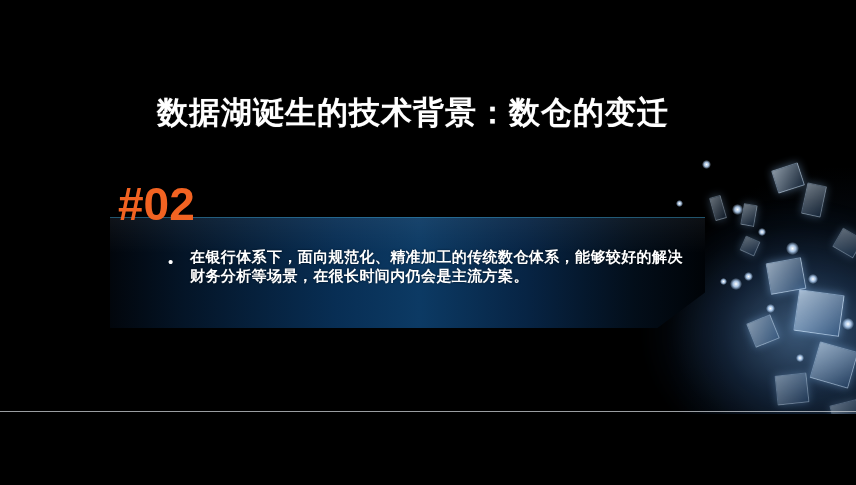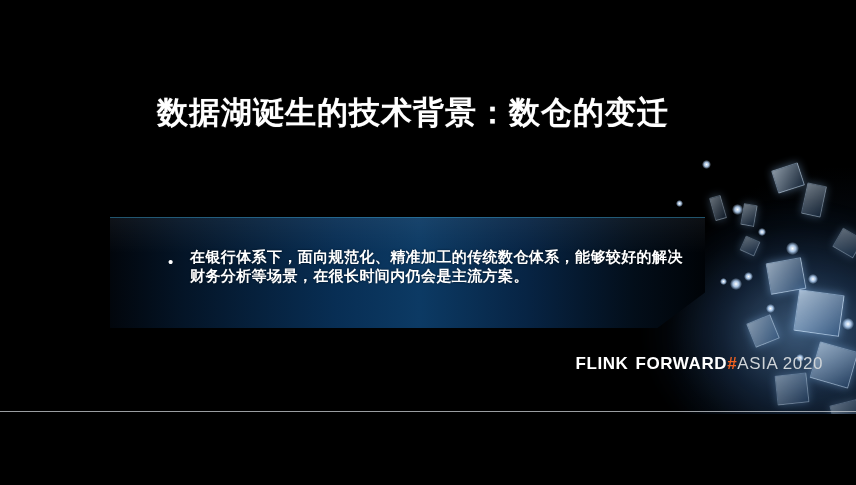--- a/index.html
+++ b/index.html
@@ -229,25 +229,23 @@
     <div class="spark" style="position:absolute; left:730px; top:278px; width:12px; height:12px;"></div>
     <div class="spark" style="position:absolute; left:744px; top:272px; width:9px;  height:9px;"></div>
     <div class="cube" style="position:absolute; left:712px; top:196px; width:10px; height:22px; transform:rotate(-16deg); opacity:.55;"></div>
     <div class="cube" style="position:absolute; left:742px; top:204px; width:12px; height:20px; transform:rotate(10deg); opacity:.6;"></div>
   </div>
 
   <div class="slide-title">数据湖诞生的技术背景：数仓的变迁</div>
 
   <div class="content-panel"></div>
 
+  <div class="section-number">#02</div>
 
   <div class="bullet-block">
     <span class="bullet-marker">•</span>
     <span class="bullet-text">在银行体系下，面向规范化、精准加工的传统数仓体系，能够较好的解决财务分析等场景，在很长时间内仍会是主流方案。</span>
   </div>
 
-  <div class="brand">
-    <span class="brand-flink">FLINK</span><span class="brand-gap"></span><span class="brand-forward">FORWARD</span><span class="brand-hash">#</span><span class="brand-asia">ASIA 2020</span>
-  </div>
 
   <div class="bottom-rule"></div>
 
 </div>
 
 </body></html>

